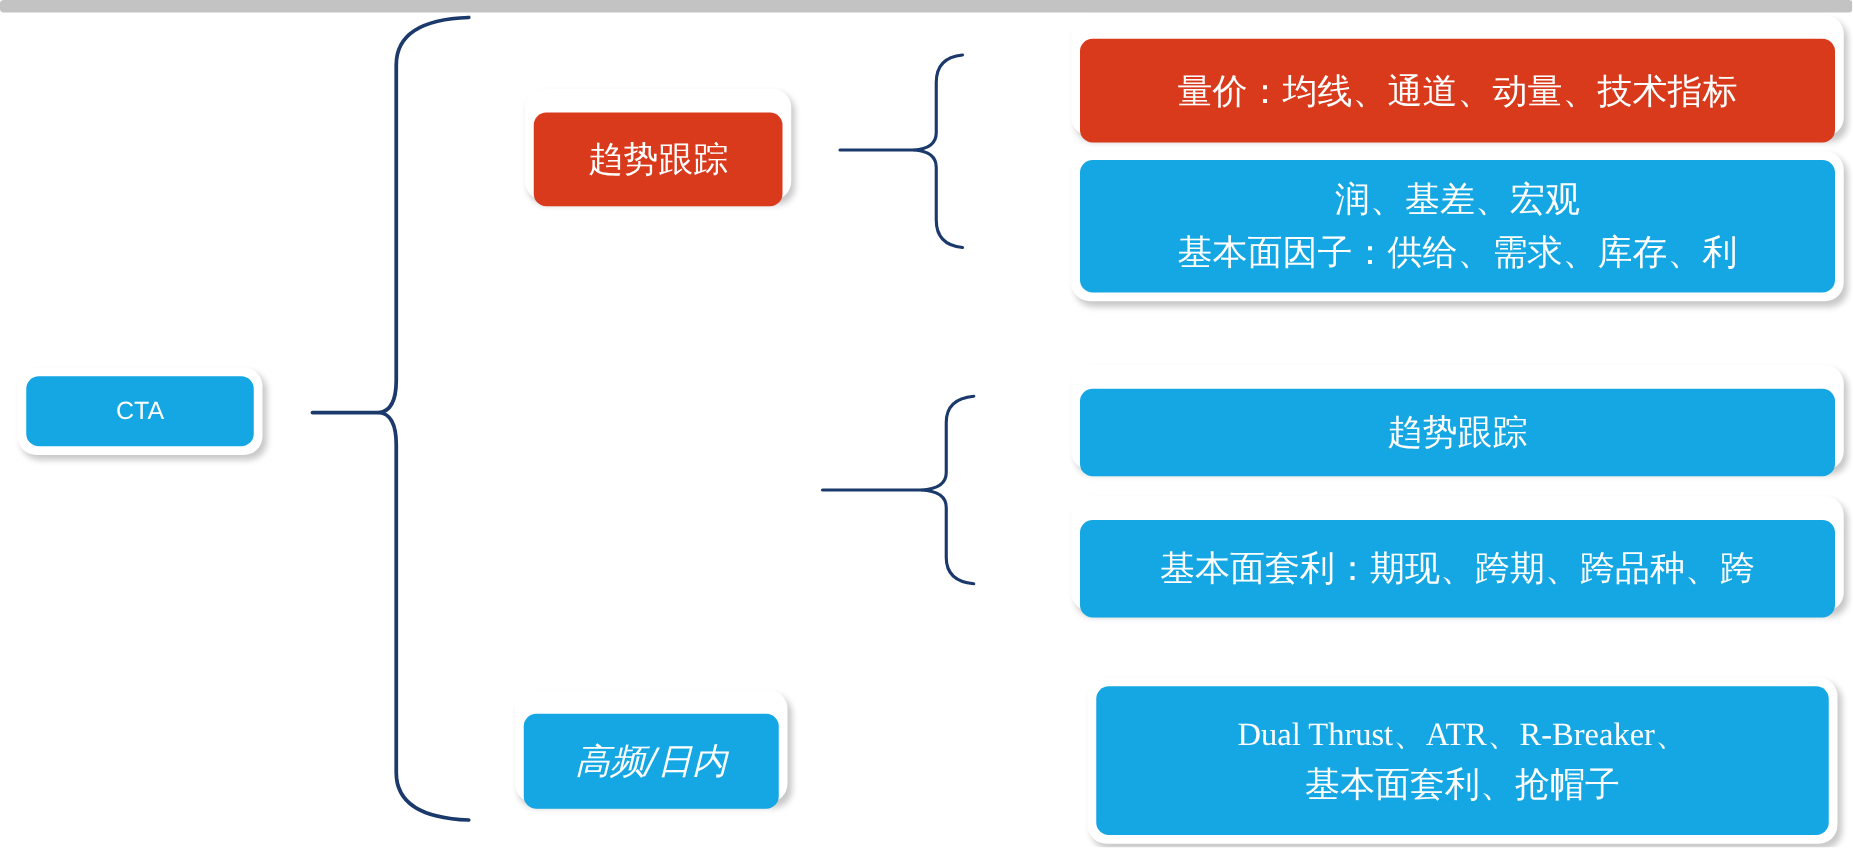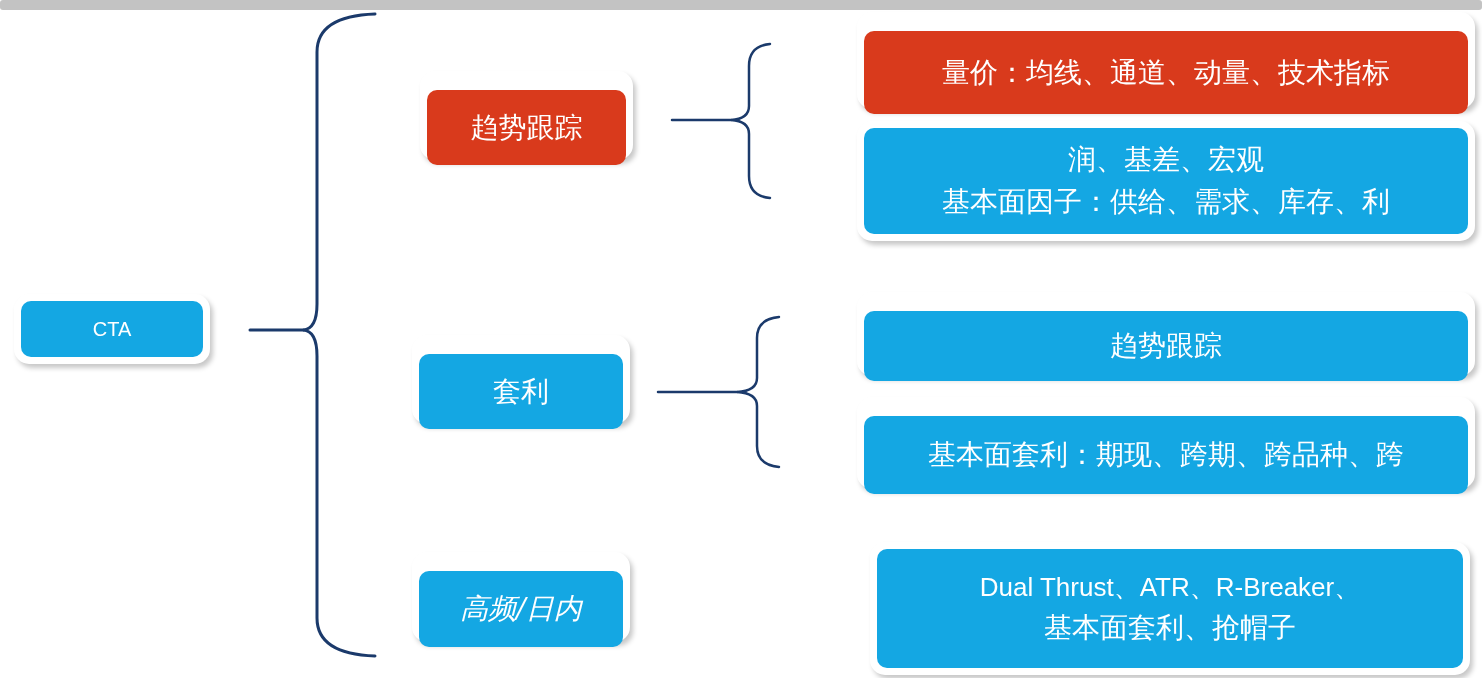--- a/index.html
+++ b/index.html
@@ -28,21 +28,21 @@
     width:100%; height:100%;
     border-radius:10px;
     display:flex; flex-direction:column;
     align-items:center; justify-content:center;
     text-align:center;
     color:#ffffff;
     line-height:1.5;
   }
   .fs-mid   { font-size:28px;margin-top:12px; }
   .fs-root  { font-size:20px; font-family:Liberation Sans, sans-serif;text-align:center; }
-  .latin    { font-family:Liberation Sans, sans-serif; font-size:26px; }
+  .latin    { font-family:Liberation Serif, serif; font-size:26px; }
   .cjk-line { font-size:28px; }
   
   #node-root  { left:14px;  top:294px; width:196px; height:70px; }
   #node-trend { left:420px; top:71px;  width:213px; height:89px; }
   #node-arb   { left:412px; top:335px; width:218px; height:89px; }
   #node-hft   { left:412px; top:552px; width:218px; height:90px; }
   #leaf-1     { left:857px; top:12px;  width:618px; height:97px; }
   #leaf-2     { left:857px; top:121px; width:618px; height:120px; }
   #leaf-3     { left:857px; top:292px; width:618px; height:84px; }
   #leaf-4     { left:857px; top:397px; width:618px; height:92px; }
@@ -69,25 +69,20 @@
       <span>CTA</span>
     </div>
   </div>
 
   <div class="node" id="node-trend">
     <div class="node-inner fs-mid" style="background: rgb(217, 58, 28);">
       <span>趋势跟踪</span>
     </div>
   </div>
 
-  <div class="node" id="node-arb">
-    <div class="node-inner fs-mid" style="background: rgb(20, 167, 227);">
-      <span>套利</span>
-    </div>
-  </div>
 
   <div class="node" id="node-hft">
     <div class="node-inner fs-mid" style="background: rgb(20, 167, 227); font-style: italic;">
       <span>高频/日内</span>
     </div>
   </div>
 
   <div class="node" id="leaf-1">
     <div class="node-inner fs-mid" style="background: rgb(217, 58, 28);">
       <span>量价：均线、通道、动量、技术指标</span>

